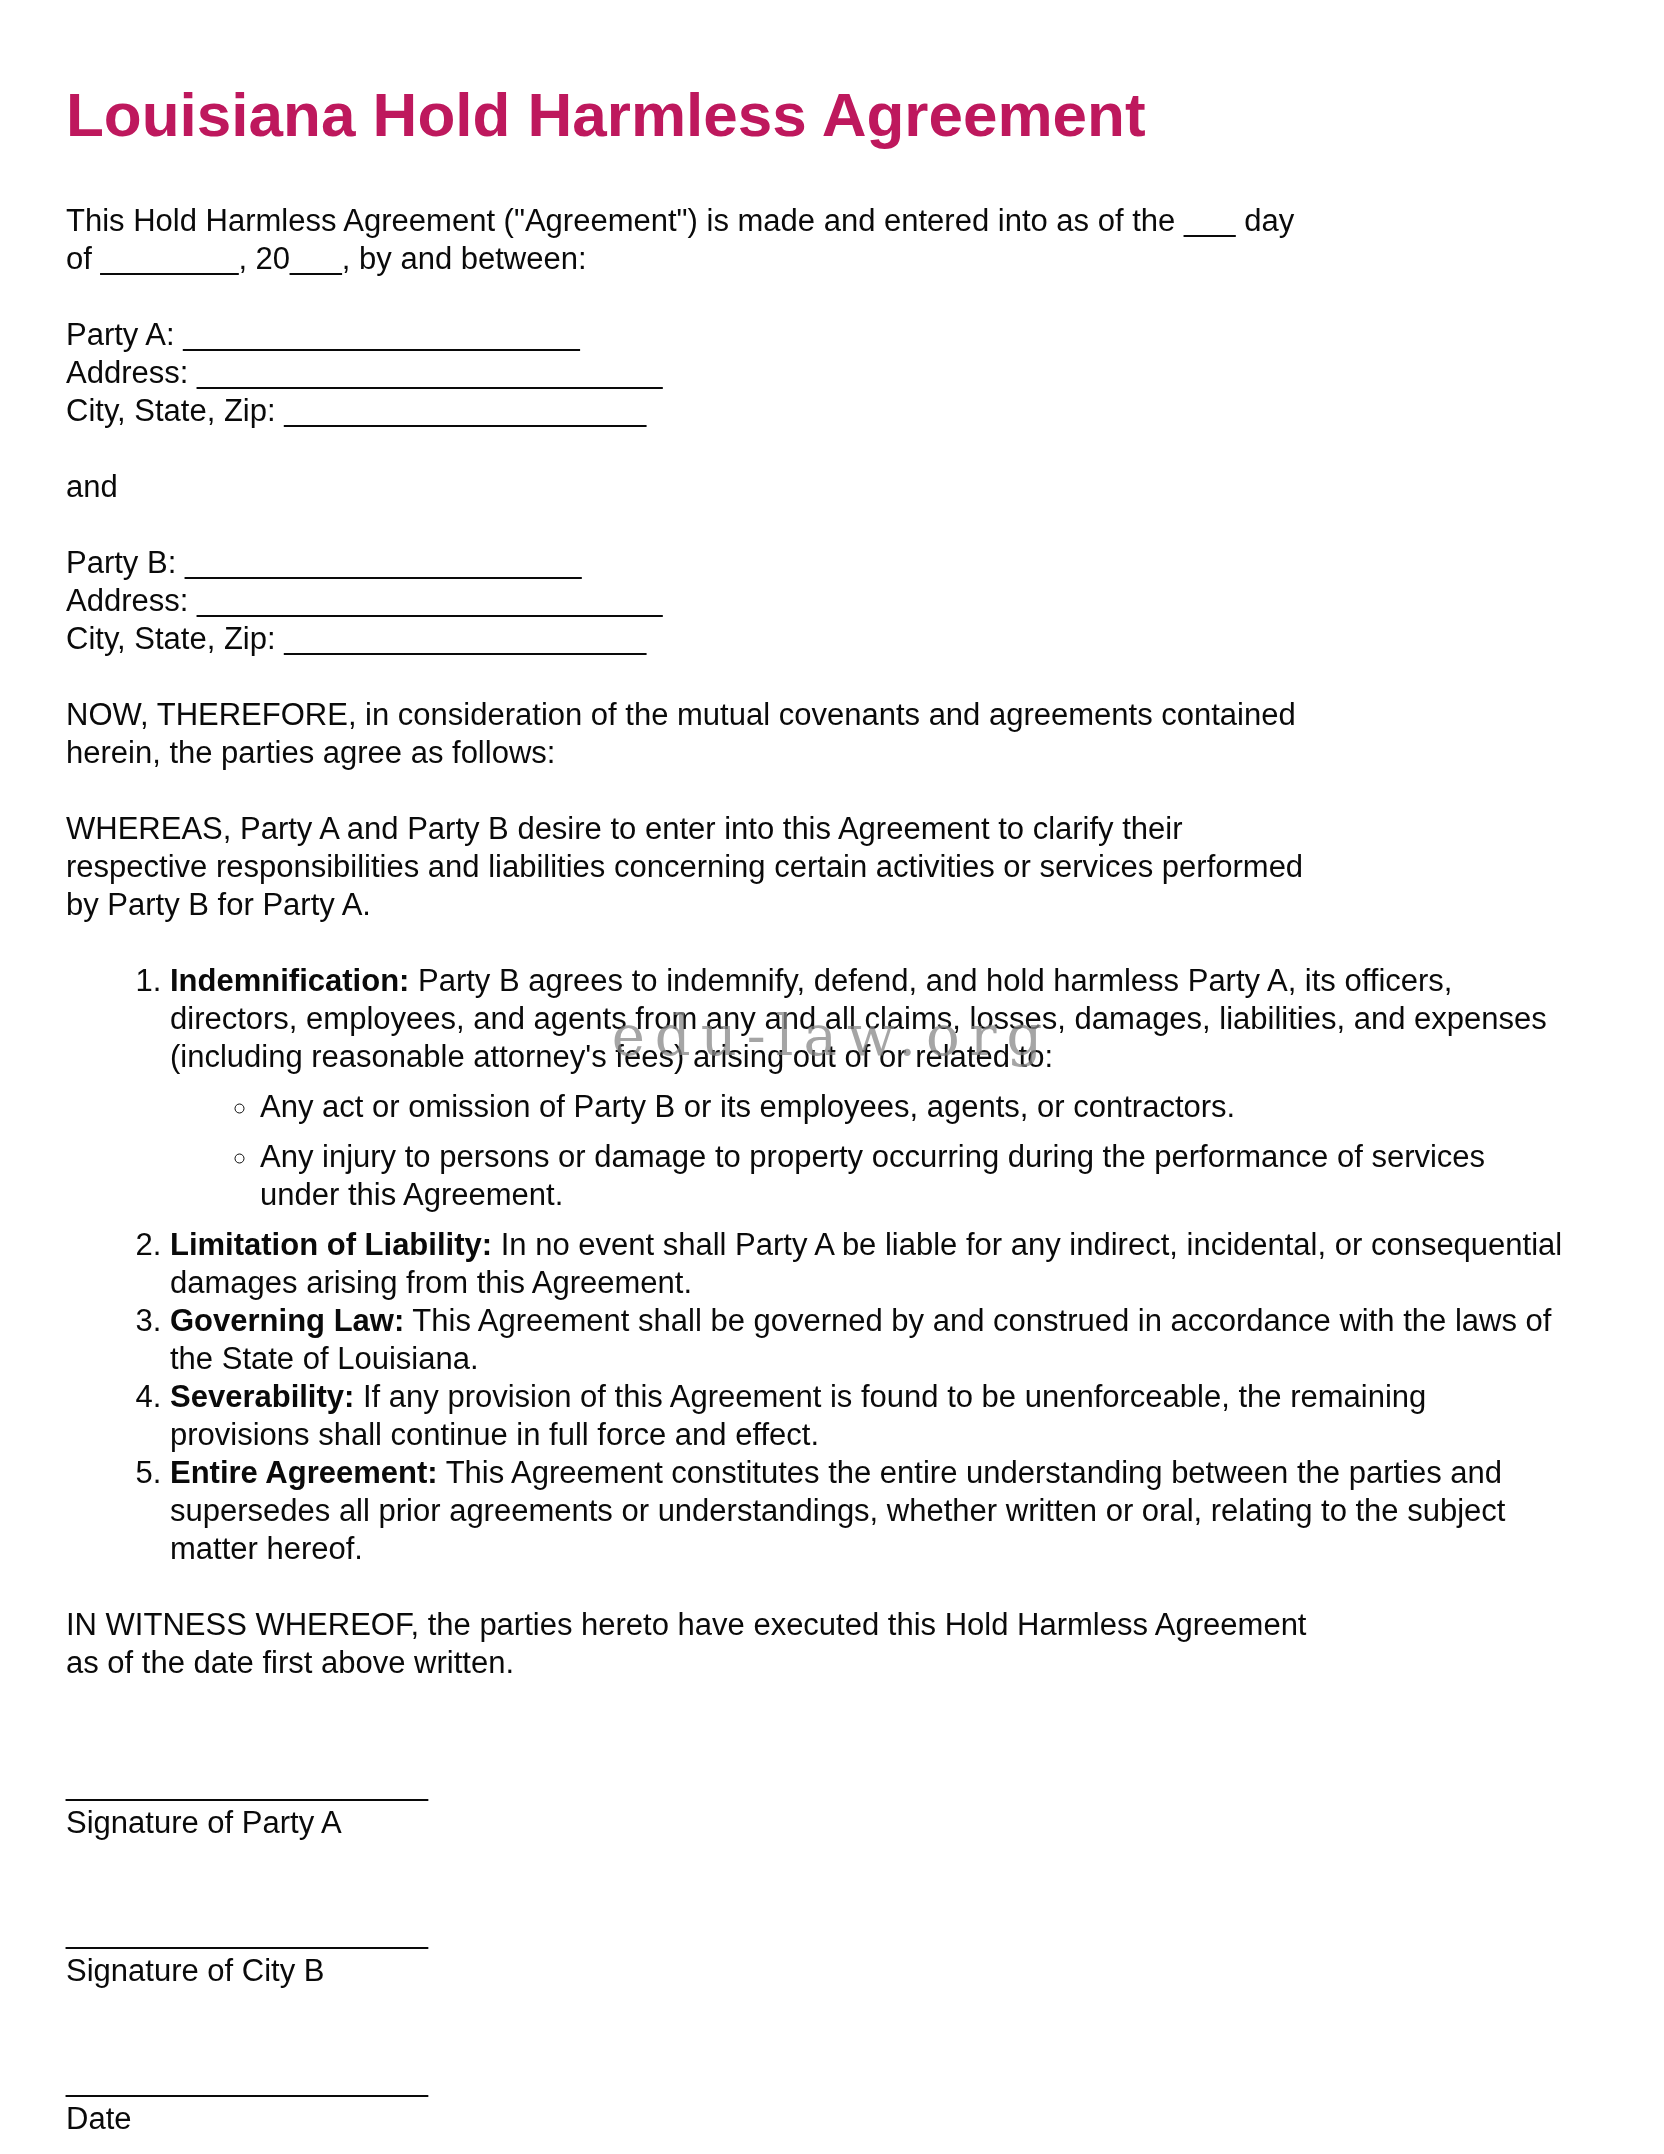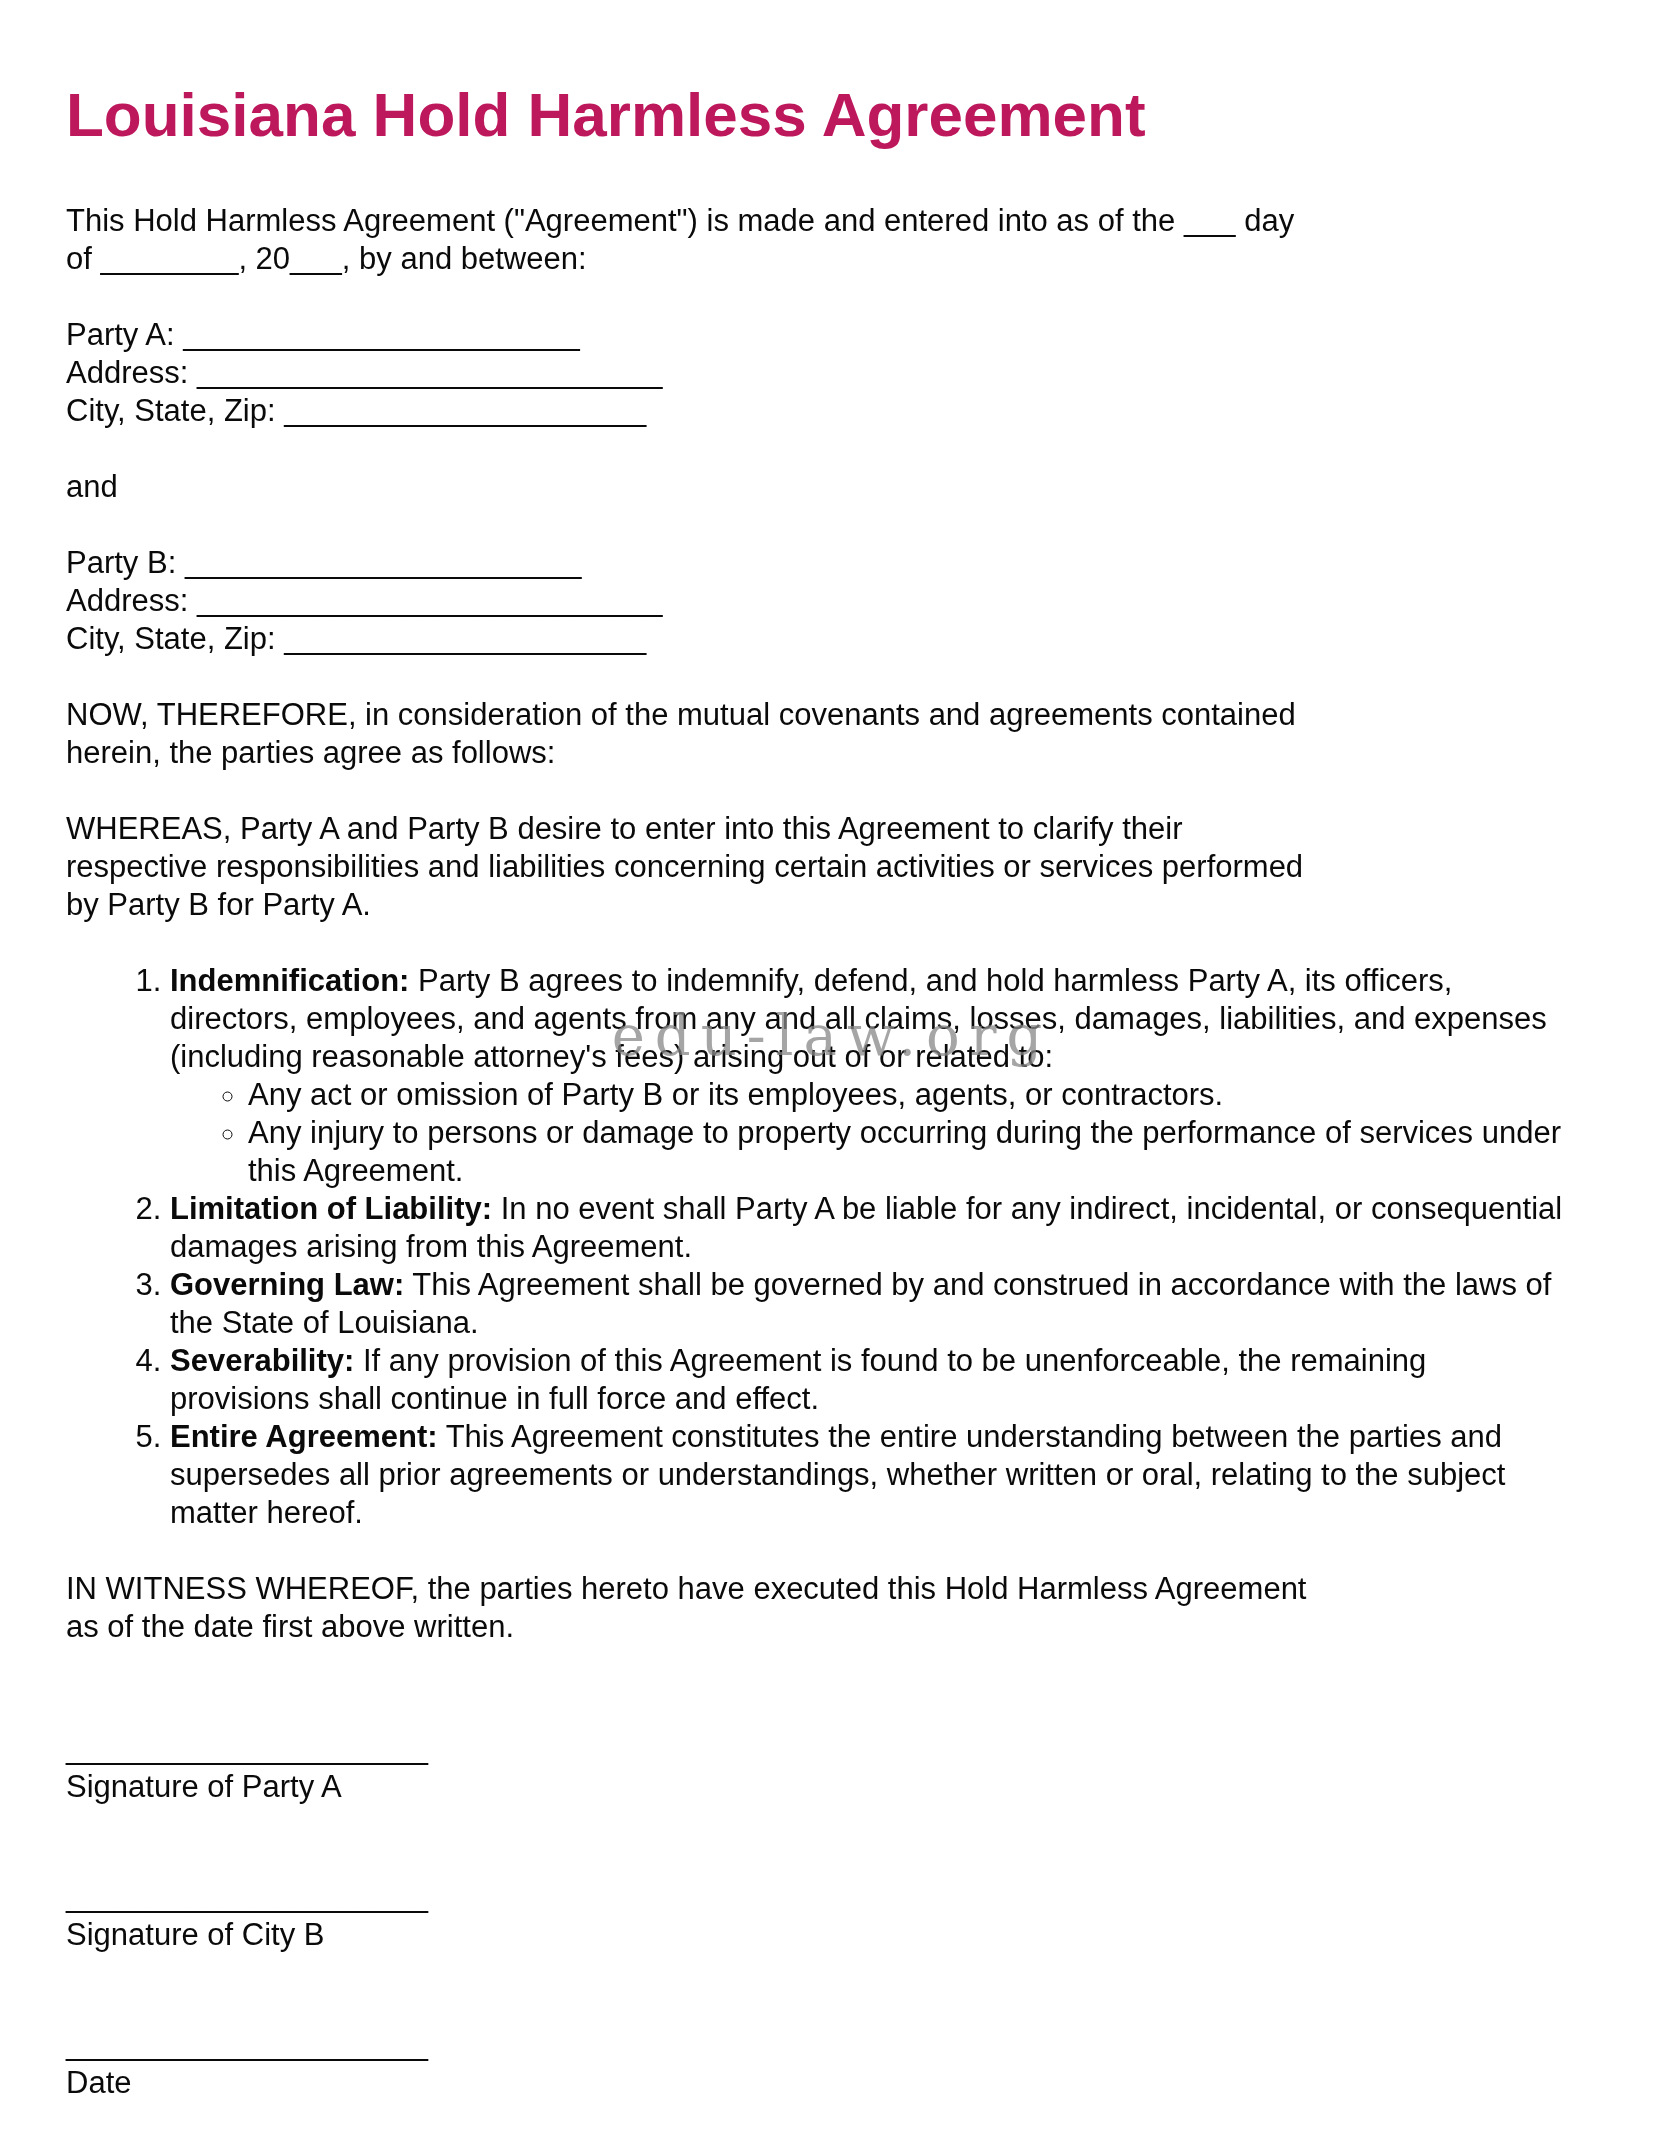--- a/index.html
+++ b/index.html
@@ -34,21 +34,21 @@
     padding: 0 0 0 104px;
     list-style: decimal;
   }
   ol.clauses > li { margin: 0; padding: 0; }
   ol.clauses strong { font-weight: 700; }
   ul.subclauses {
     margin: 0;
     padding: 0 0 0 78px;
     list-style: circle;
   }
-  ul.subclauses > li { margin: 0; padding: 0; }
+  ul.subclauses > li { margin: 12px; padding: 0; }
   .sig-block { margin-top: 72px; }
   .sig-block.first { margin-top: 84px; }
   .sig-line { line-height: 38px; }
   .sig-label { line-height: 38px; }
   .watermark {
     position: absolute;
     top: 1006px;
     left: 0;
     right: 0;
     text-align: center;

